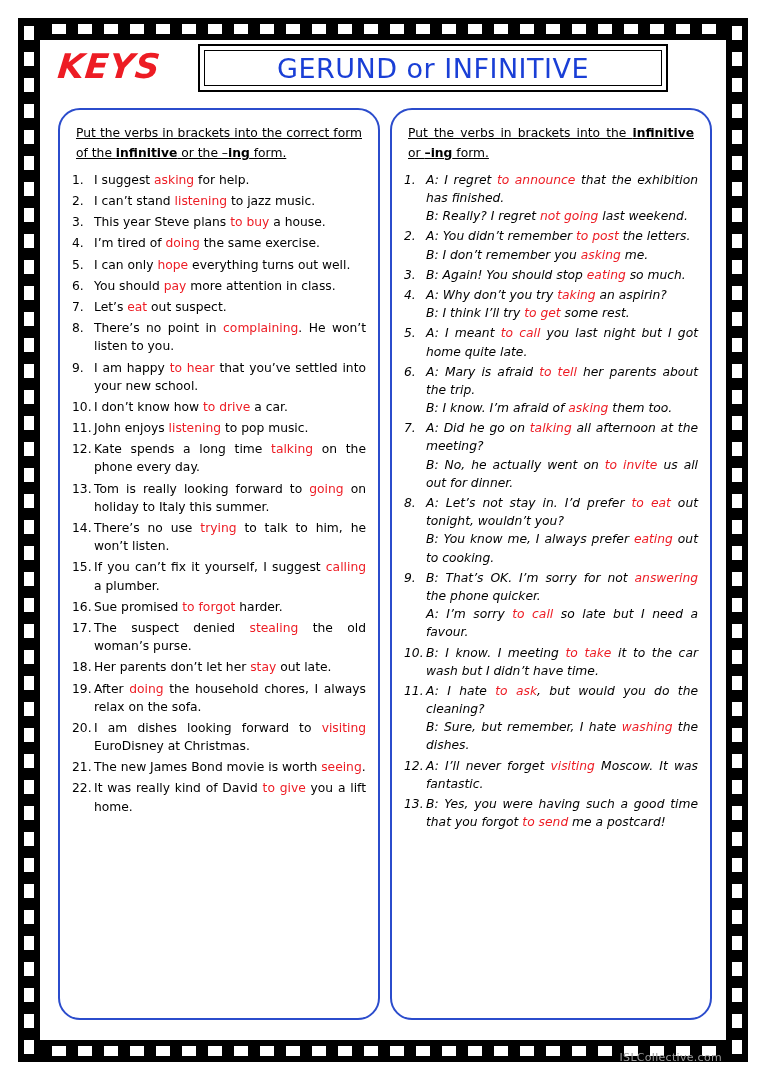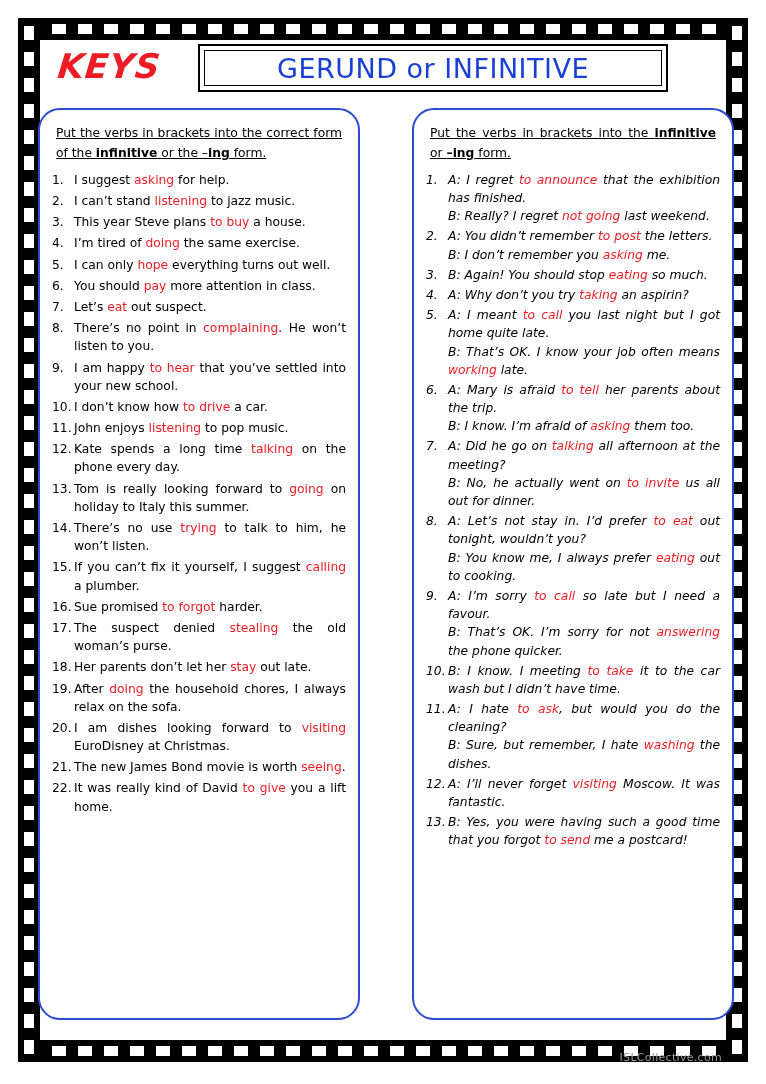--- a/index.html
+++ b/index.html
@@ -87,22 +87,22 @@
     top: 108px;
     width: 322px;
     height: 912px;
     border: 2px solid #2b4ccc;
     border-radius: 22px;
     background: #fff;
     box-sizing: border-box;
     padding: 12px 12px 8px 12px;
     overflow: hidden;
   }
-  .col-left  { left: 38px; }
-  .col-right { left: 412px; }
+  .col-left  { left: 58px; }
+  .col-right { left: 390px; }
 
   .instr {
     font-family: "DejaVu Sans", sans-serif;
     font-size: 12.3px;
     line-height: 1.62;
     text-align: justify;
     text-decoration: underline;
     margin: 2px 4px 7px 4px;
     color: #000;
   }
@@ -358,40 +358,40 @@
         </li>
         <li>
           <span class="dlg"><span>A: You didn’t remember </span><span class="r">to post</span><span> the letters.</span></span>
           <span class="dlg"><span>B: I don’t remember you </span><span class="r">asking</span><span> me.</span></span>
         </li>
         <li>
           <span class="dlg"><span>B: Again! You should stop </span><span class="r">eating</span><span> so much.</span></span>
         </li>
         <li>
           <span class="dlg"><span>A: Why don’t you try </span><span class="r">taking</span><span> an aspirin?</span></span>
+          <span class="dlg"><span>B: I think I’ll try </span><span class="r">to get</span><span> some rest.</span></span>
         </li>
         <li>
           <span class="dlg"><span>A: I meant </span><span class="r">to call</span><span> you last night but I got home quite late.</span></span>
-          <span class="dlg"><span>B: That’s OK. I know your job often means </span><span class="r">working</span><span> late.</span></span>
         </li>
         <li>
           <span class="dlg"><span>A: Mary is afraid </span><span class="r">to tell</span><span> her parents about the trip.</span></span>
           <span class="dlg"><span>B: I know. I’m afraid of </span><span class="r">asking</span><span> them too.</span></span>
         </li>
         <li>
           <span class="dlg"><span>A: Did he go on </span><span class="r">talking</span><span> all afternoon at the meeting?</span></span>
           <span class="dlg"><span>B: No, he actually went on </span><span class="r">to invite</span><span> us all out for dinner.</span></span>
         </li>
         <li>
           <span class="dlg"><span>A: Let’s not stay in. I’d prefer </span><span class="r">to eat</span><span> out tonight, wouldn’t you?</span></span>
           <span class="dlg"><span>B: You know me, I always prefer </span><span class="r">eating</span><span> out to cooking.</span></span>
         </li>
         <li>
+          <span class="dlg"><span>B: That’s OK. I’m sorry for not </span><span class="r">answering</span><span> the phone quicker.</span></span>
           <span class="dlg"><span>A: I’m sorry </span><span class="r">to call</span><span> so late but I need a favour.</span></span>
-          <span class="dlg"><span>B: That’s OK. I’m sorry for not </span><span class="r">answering</span><span> the phone quicker.</span></span>
         </li>
         <li>
           <span class="dlg"><span>B: I know. I meeting </span><span class="r">to take</span><span> it to the car wash but I didn’t have time.</span></span>
         </li>
         <li>
           <span class="dlg"><span>A: I hate </span><span class="r">to ask</span><span>, but would you do the cleaning?</span></span>
           <span class="dlg"><span>B: Sure, but remember, I hate </span><span class="r">washing</span><span> the dishes.</span></span>
         </li>
         <li>
           <span class="dlg"><span>A: I’ll never forget </span><span class="r">visiting</span><span> Moscow. It was fantastic.</span></span>

